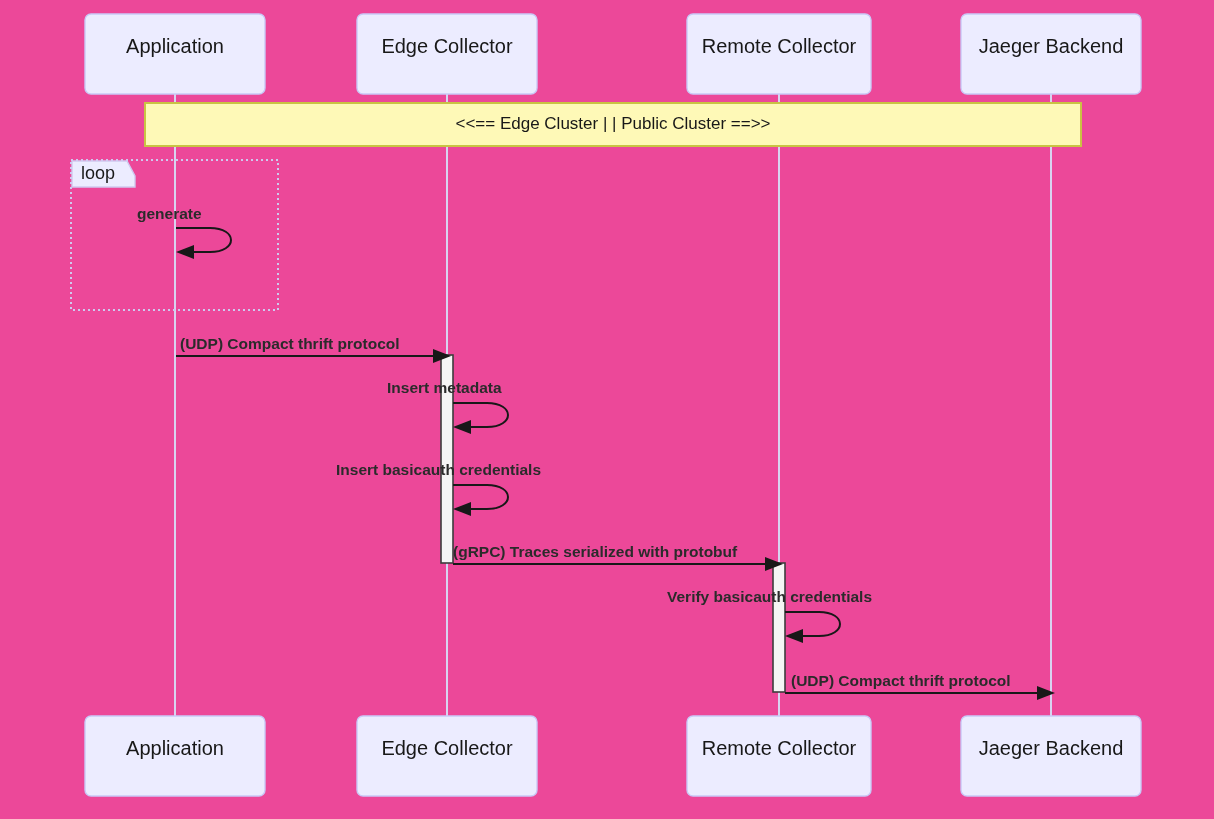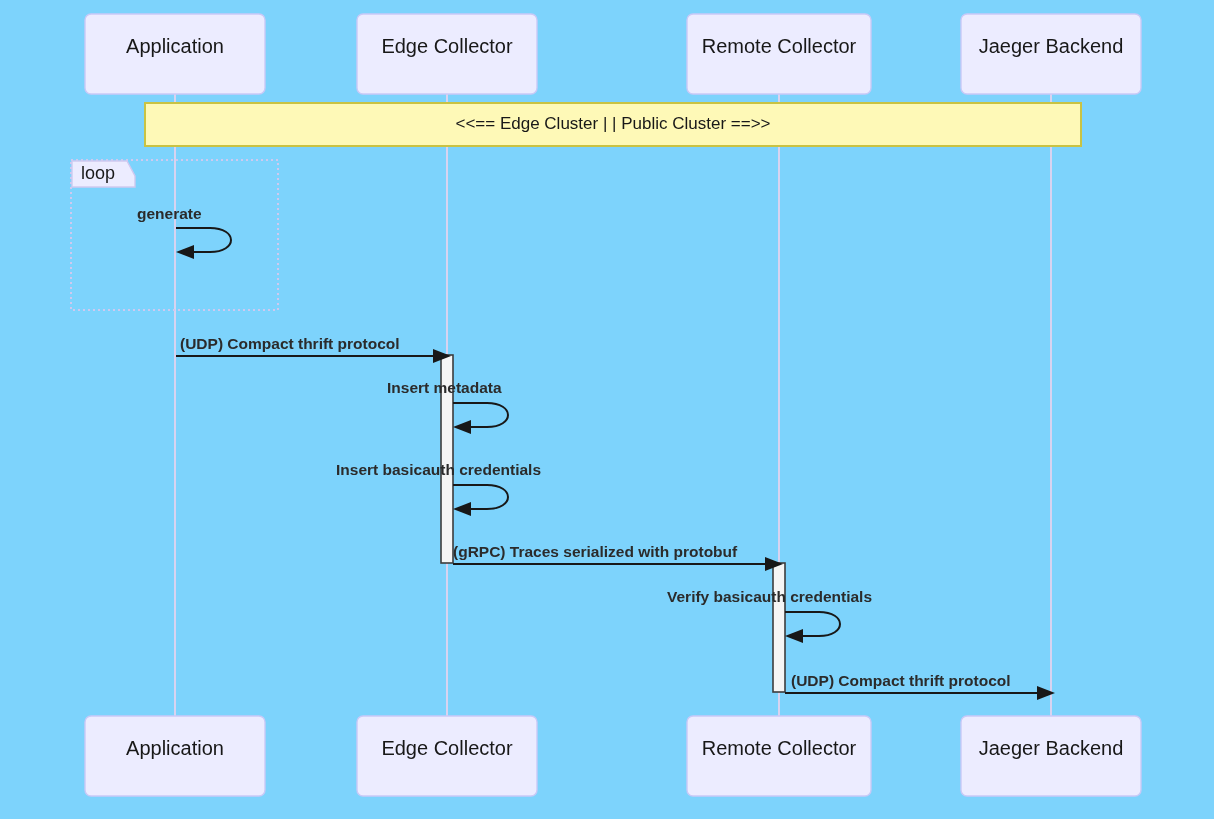--- a/index.html
+++ b/index.html
@@ -6,21 +6,21 @@
   html, body {
     margin: 0;
     padding: 0;
     background: #ffffff;
     font-family: "Liberation Sans", sans-serif;
   }
   #canvas {
     position: relative;
     width: 1214px;
     height: 819px;
-    background: #7dd3fc;
+    background: #ec4899;
     overflow: hidden;
     text-align: center;
   }
   svg#diagram {
     position: absolute;
     left: 0;
     top: 0;
     width: 1214px;
     height: 819px;
     display: block;

